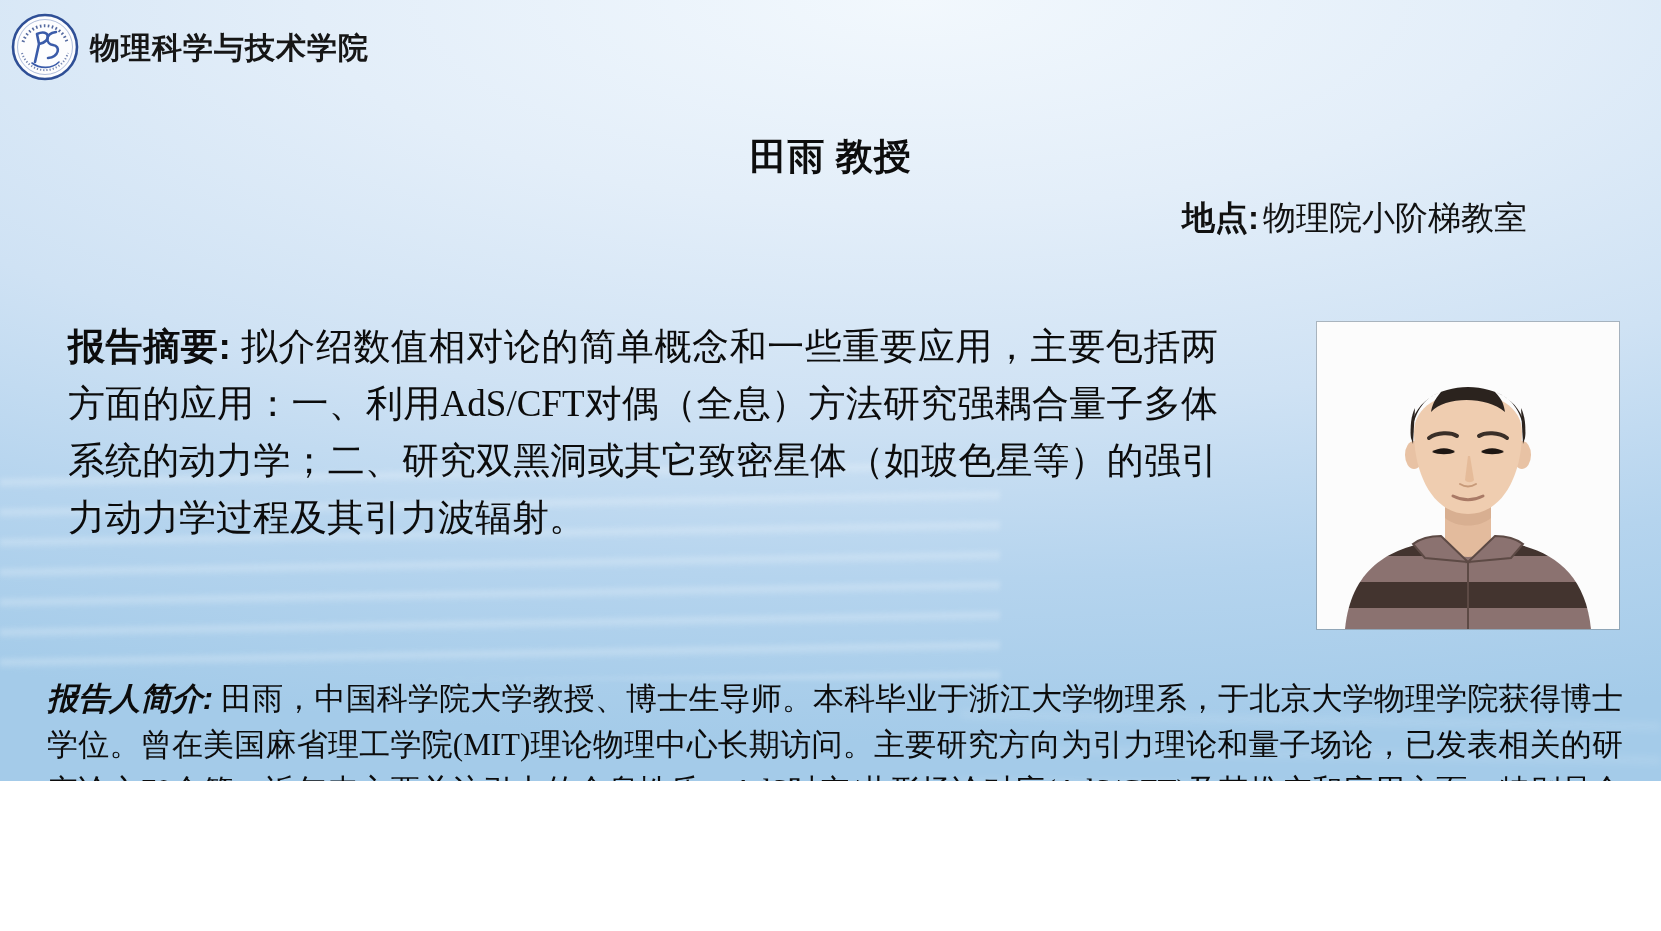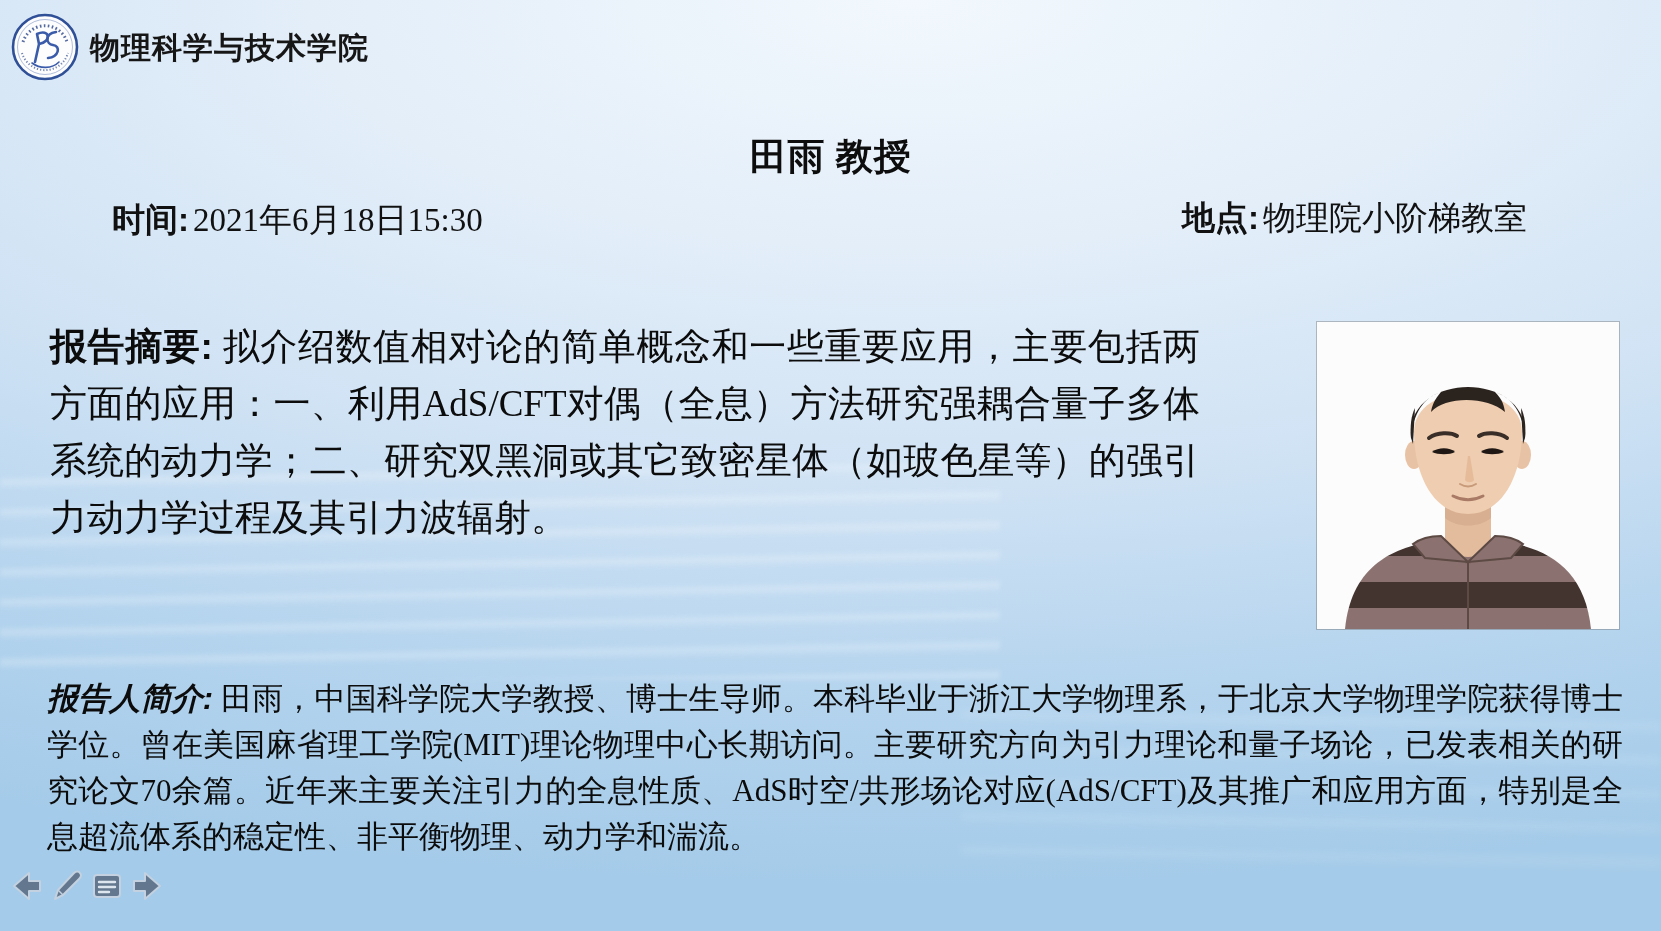--- a/index.html
+++ b/index.html
@@ -1,20 +1,20 @@
 <!DOCTYPE html>
 <html><head>
 <meta charset="utf-8">
 <style>
   * { margin:0; padding:0; box-sizing:border-box; }
   html,body { width:1661px; height:931px; overflow:hidden; }
   body { font-family:"Liberation Serif","DejaVu Serif",serif; color:#111; }
 
   .slide {
-    position:relative; width:1661px; height:931px; overflow:hidden;
+    position:relative; width:1661px; height:781px; overflow:hidden;
     background:
       radial-gradient(ellipse 130% 95% at 55% 0%,
         #f2f8fd 0%, #e3eef9 28%, #cfe2f4 55%, #b5d4ee 78%, #a4cbe9 100%);
   }
   
   .streaks {
     position:absolute; left:0; top:460px; width:1000px; height:220px;
     background:repeating-linear-gradient(179deg,
       rgba(255,255,255,0) 0 16px,
       rgba(255,255,255,.55) 22px,
@@ -51,21 +51,21 @@
 
   .meta-label {
     font-family:"Liberation Sans","DejaVu Sans",sans-serif;
     font-weight:700; font-size:33px;
   }
   .meta-value { font-size:33px; }
   .time-info  { position:absolute; left:112px;  top:198px; }
   .loc-info   { position:absolute; right:134px; top:196px;margin-left:42px; }
 
   .abstract {
-    position:absolute; left:50px; top:318px; width:1150px;
+    position:absolute; left:68px; top:318px; width:1150px;
     font-size:37px; line-height:57px; text-align:justify; color:#0c0c0c;
   }
   .para-label {
     font-family:"Liberation Sans","DejaVu Sans",sans-serif;
     font-weight:700;
   }
 
   .photo {
     position:absolute; left:1317px; top:322px; width:302px; height:307px;
     background:#fcfcfc; box-shadow:0 0 0 1px rgba(90,90,90,.35);
@@ -102,24 +102,20 @@
       <path d="M27 22 C40 16 42 30 29 32 L27 22 M29 32 L25 50" fill="none" stroke="#3a5ba9" stroke-width="2.6" stroke-linecap="round"></path>
       <path d="M46 20 C34 22 36 32 43 33 C51 34 49 45 38 46" fill="none" stroke="#3a5ba9" stroke-width="2.6" stroke-linecap="round"></path>
       <path d="M22 51 C30 57 42 57 49 50" fill="none" stroke="#3a5ba9" stroke-width="1.6" stroke-linecap="round"></path>
     </svg>
   </div>
 
   <div class="org-name">物理科学与技术学院</div>
 
   <div class="speaker">田雨  教授</div>
 
-  <div class="time-info">
-    <span class="meta-label">时间:</span>
-    <span class="meta-value">2021年6月18日15:30</span>
-  </div>
   <div class="loc-info">
     <span class="meta-label">地点:</span>
     <span class="meta-value">物理院小阶梯教室</span>
   </div>
 
   <div class="abstract">
     <span class="para-label">报告摘要:</span>
     <span>拟介绍数值相对论的简单概念和一些重要应用，主要包括两方面的应用：一、利用AdS/CFT对偶（全息）方法研究强耦合量子多体系统的动力学；二、研究双黑洞或其它致密星体（如玻色星等）的强引力动力学过程及其引力波辐射。</span>
   </div>
 

